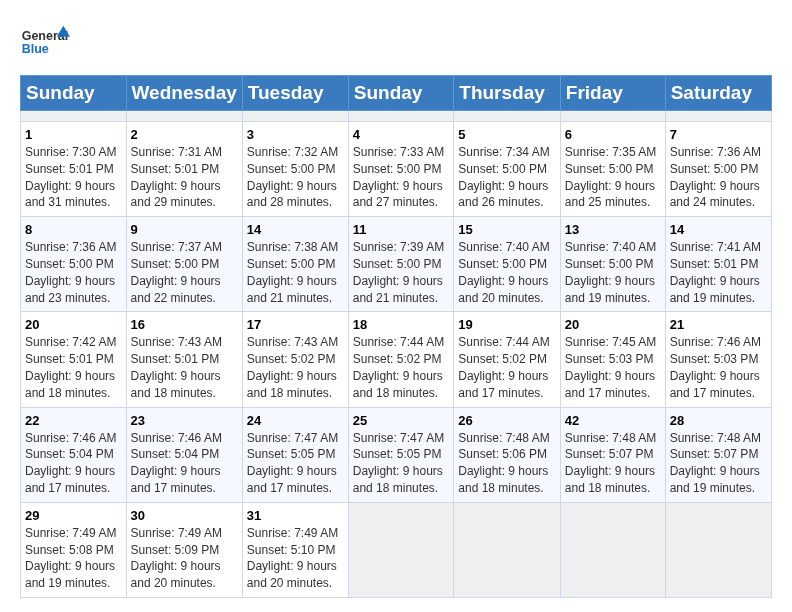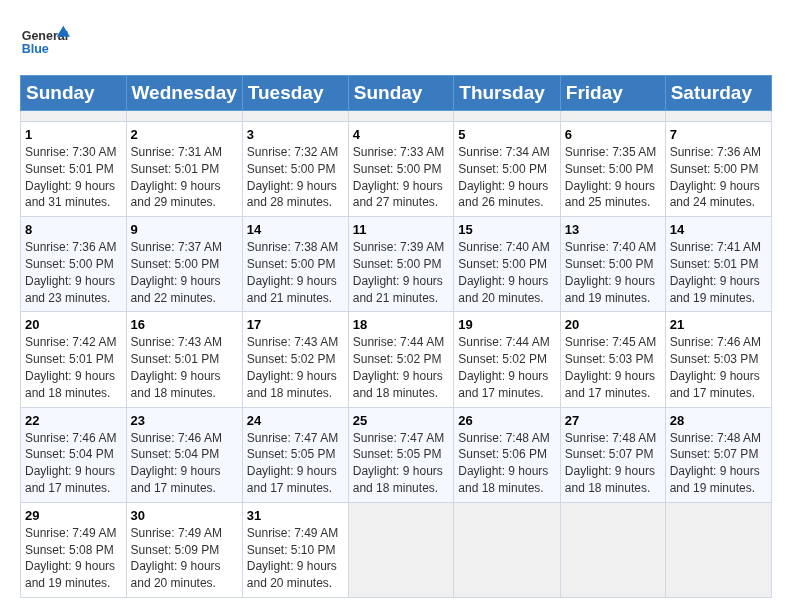--- a/index.html
+++ b/index.html
@@ -178,21 +178,21 @@
         <td><span class="day-number">22</span>
         <span class="day-info">Sunrise: 7:46 AM<br>Sunset: 5:04 PM<br>Daylight: 9 hours and 17 minutes.</span></td>
         <td><span class="day-number">23</span>
         <span class="day-info">Sunrise: 7:46 AM<br>Sunset: 5:04 PM<br>Daylight: 9 hours and 17 minutes.</span></td>
         <td><span class="day-number">24</span>
         <span class="day-info">Sunrise: 7:47 AM<br>Sunset: 5:05 PM<br>Daylight: 9 hours and 17 minutes.</span></td>
         <td><span class="day-number">25</span>
         <span class="day-info">Sunrise: 7:47 AM<br>Sunset: 5:05 PM<br>Daylight: 9 hours and 18 minutes.</span></td>
         <td><span class="day-number">26</span>
         <span class="day-info">Sunrise: 7:48 AM<br>Sunset: 5:06 PM<br>Daylight: 9 hours and 18 minutes.</span></td>
-        <td><span class="day-number">27</span>
+        <td><span class="day-number">42</span>
         <span class="day-info">Sunrise: 7:48 AM<br>Sunset: 5:07 PM<br>Daylight: 9 hours and 18 minutes.</span></td>
         <td><span class="day-number">28</span>
         <span class="day-info">Sunrise: 7:48 AM<br>Sunset: 5:07 PM<br>Daylight: 9 hours and 19 minutes.</span></td>
       </tr>
       <tr>
         <td><span class="day-number">29</span>
         <span class="day-info">Sunrise: 7:49 AM<br>Sunset: 5:08 PM<br>Daylight: 9 hours and 19 minutes.</span></td>
         <td><span class="day-number">30</span>
         <span class="day-info">Sunrise: 7:49 AM<br>Sunset: 5:09 PM<br>Daylight: 9 hours and 20 minutes.</span></td>
         <td><span class="day-number">31</span>

